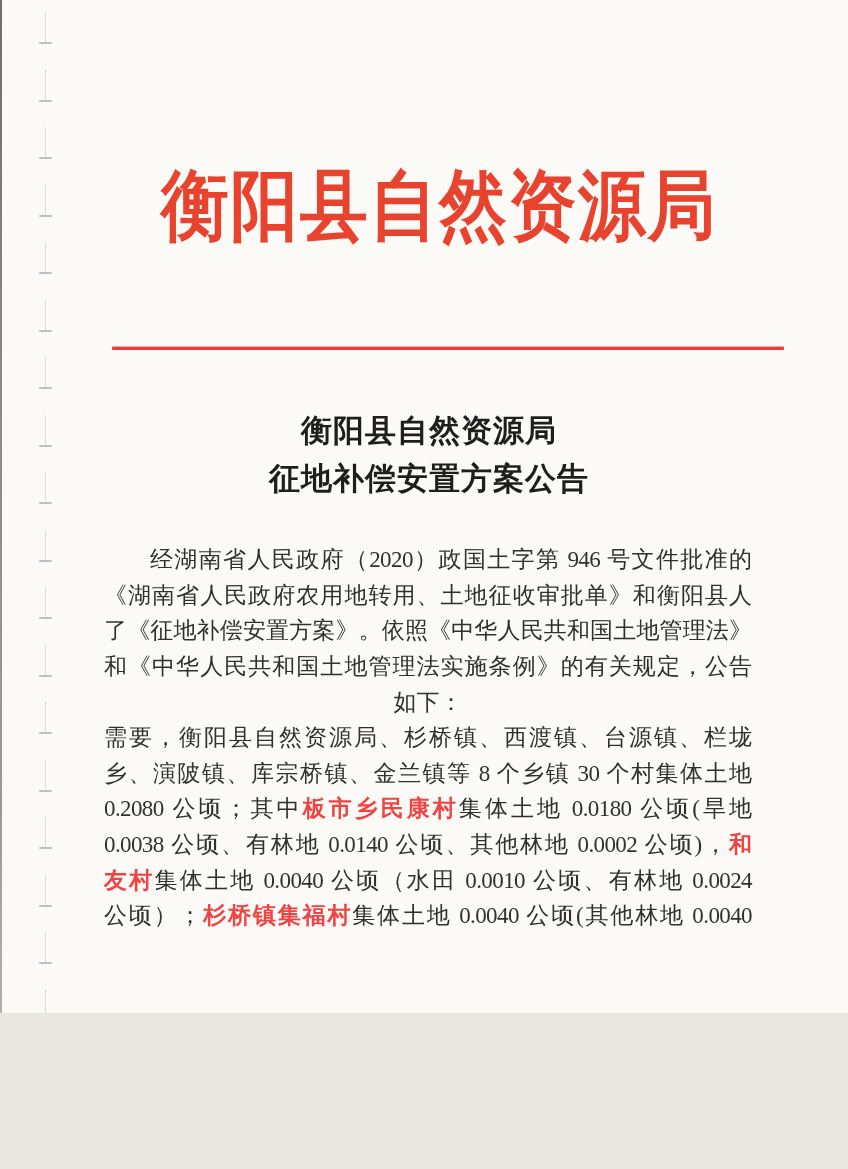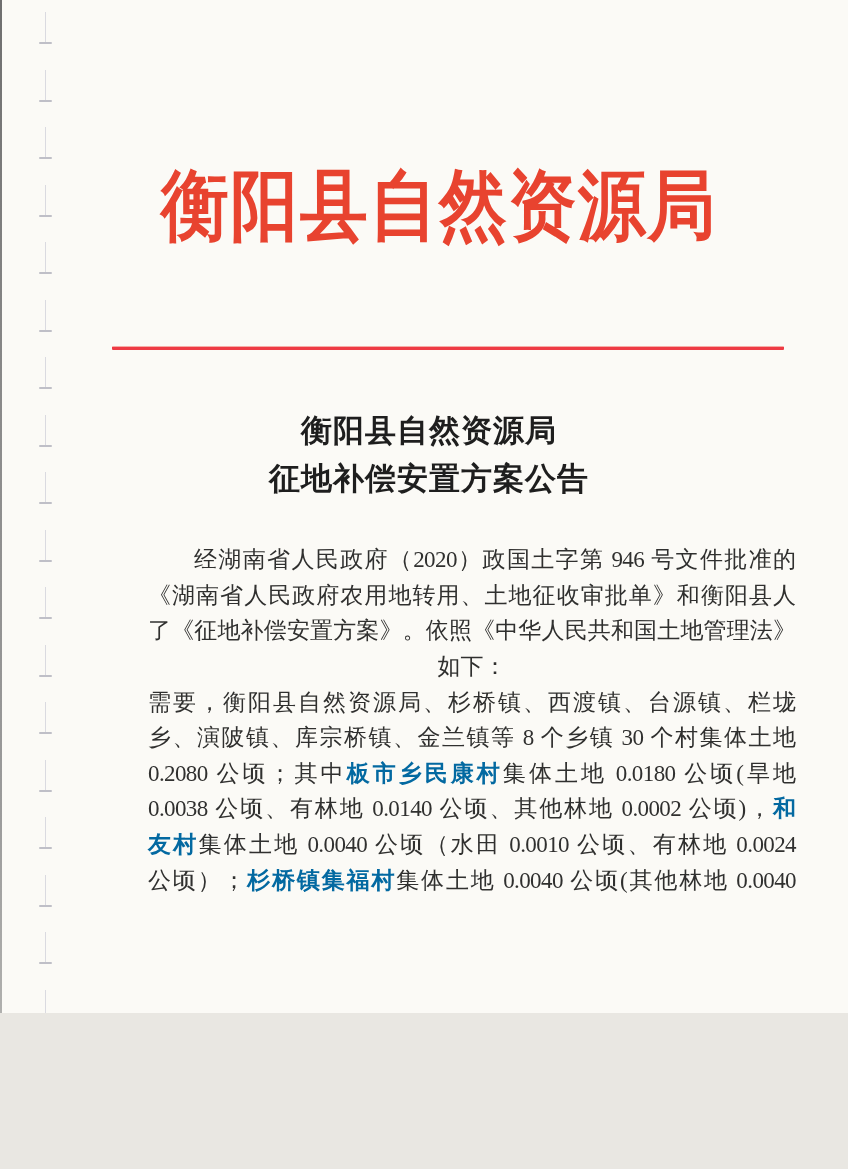--- a/index.html
+++ b/index.html
@@ -55,34 +55,33 @@
     font-weight: bold;
     color: #1e1e1e;
     letter-spacing: 1px;
   }
   
   .body-text {
     position: absolute; left: 104px; top: 542px;
     width: 648px;
     font-size: 23px;
     color: #30302f;
-    margin-left: 44px;
   }
   .line {
     line-height: 35.65px;
     height: 35.65px;
     white-space: nowrap;
     text-align: center;
   }
   .line.just {
     text-align: justify;
     text-align-last: justify;
   }
   .line.indent { text-indent: 46px; }
-  .line .bold { font-weight: bold; color: #0369a1; }
+  .line .bold { font-weight: bold; color: #ef4444; }
   .line .num { letter-spacing: -0.6px; }
   
   .page-num {
     position: absolute; left: 684px; top: 1040px;
     font-size: 20px; color: #3a3a3a;
     letter-spacing: 3px;
     white-space: nowrap;
   }
 </style>
 </head>
@@ -121,20 +120,21 @@
 
   <div class="doc-title">
     <div>衡阳县自然资源局</div>
     <div>征地补偿安置方案公告</div>
   </div>
 
   <div class="body-text">
       <div class="line indent just"><span>经湖南省人民政府（<span class="num">2020</span>）政国土字第 <span class="num">946</span> 号文件批准的</span></div>
       <div class="line just"><span>《湖南省人民政府农用地转用、土地征收审批单》和衡阳县人</span></div>
       <div class="line just"><span>了《征地补偿安置方案》。依照《中华人民共和国土地管理法》</span></div>
+      <div class="line just"><span>和《中华人民共和国土地管理法实施条例》的有关规定，公告</span></div>
       <div class="line"><span>如下：</span></div>
       <div class="line just"><span>需要，衡阳县自然资源局、杉桥镇、西渡镇、台源镇、栏垅</span></div>
       <div class="line just"><span>乡、演陂镇、库宗桥镇、金兰镇等 <span class="num">8</span> 个乡镇 <span class="num">30</span> 个村集体土地</span></div>
       <div class="line just"><span><span class="num">0.2080</span> 公顷；其中</span><span class="bold">板市乡民康村</span><span>集体土地 <span class="num">0.0180</span> 公顷(旱地</span></div>
       <div class="line just"><span><span class="num">0.0038</span> 公顷、有林地 <span class="num">0.0140</span> 公顷、其他林地 <span class="num">0.0002</span> 公顷)，</span><span class="bold">和</span></div>
       <div class="line just"><span class="bold">友村</span><span>集体土地 <span class="num">0.0040</span> 公顷（水田 <span class="num">0.0010</span> 公顷、有林地 <span class="num">0.0024</span></span></div>
       <div class="line just"><span>公顷）；</span><span class="bold">杉桥镇集福村</span><span>集体土地 <span class="num">0.0040</span> 公顷(其他林地 <span class="num">0.0040</span></span></div>
     </div>
 
   <div class="page-num">- 1 -</div>

